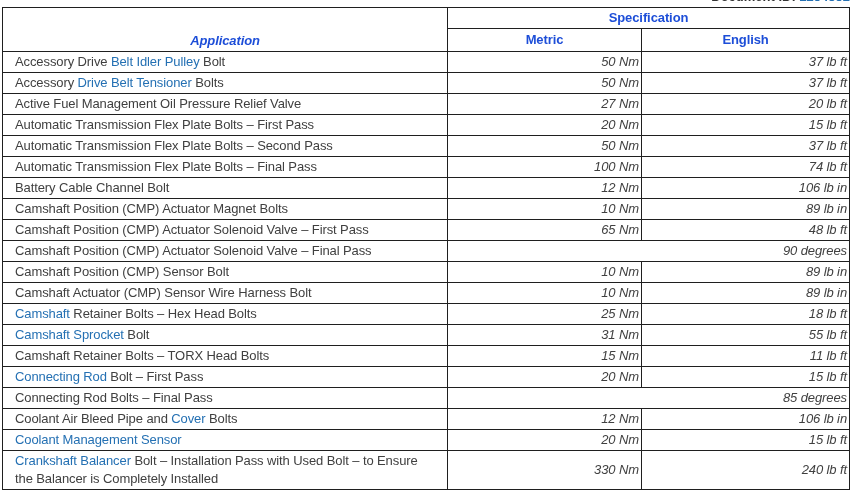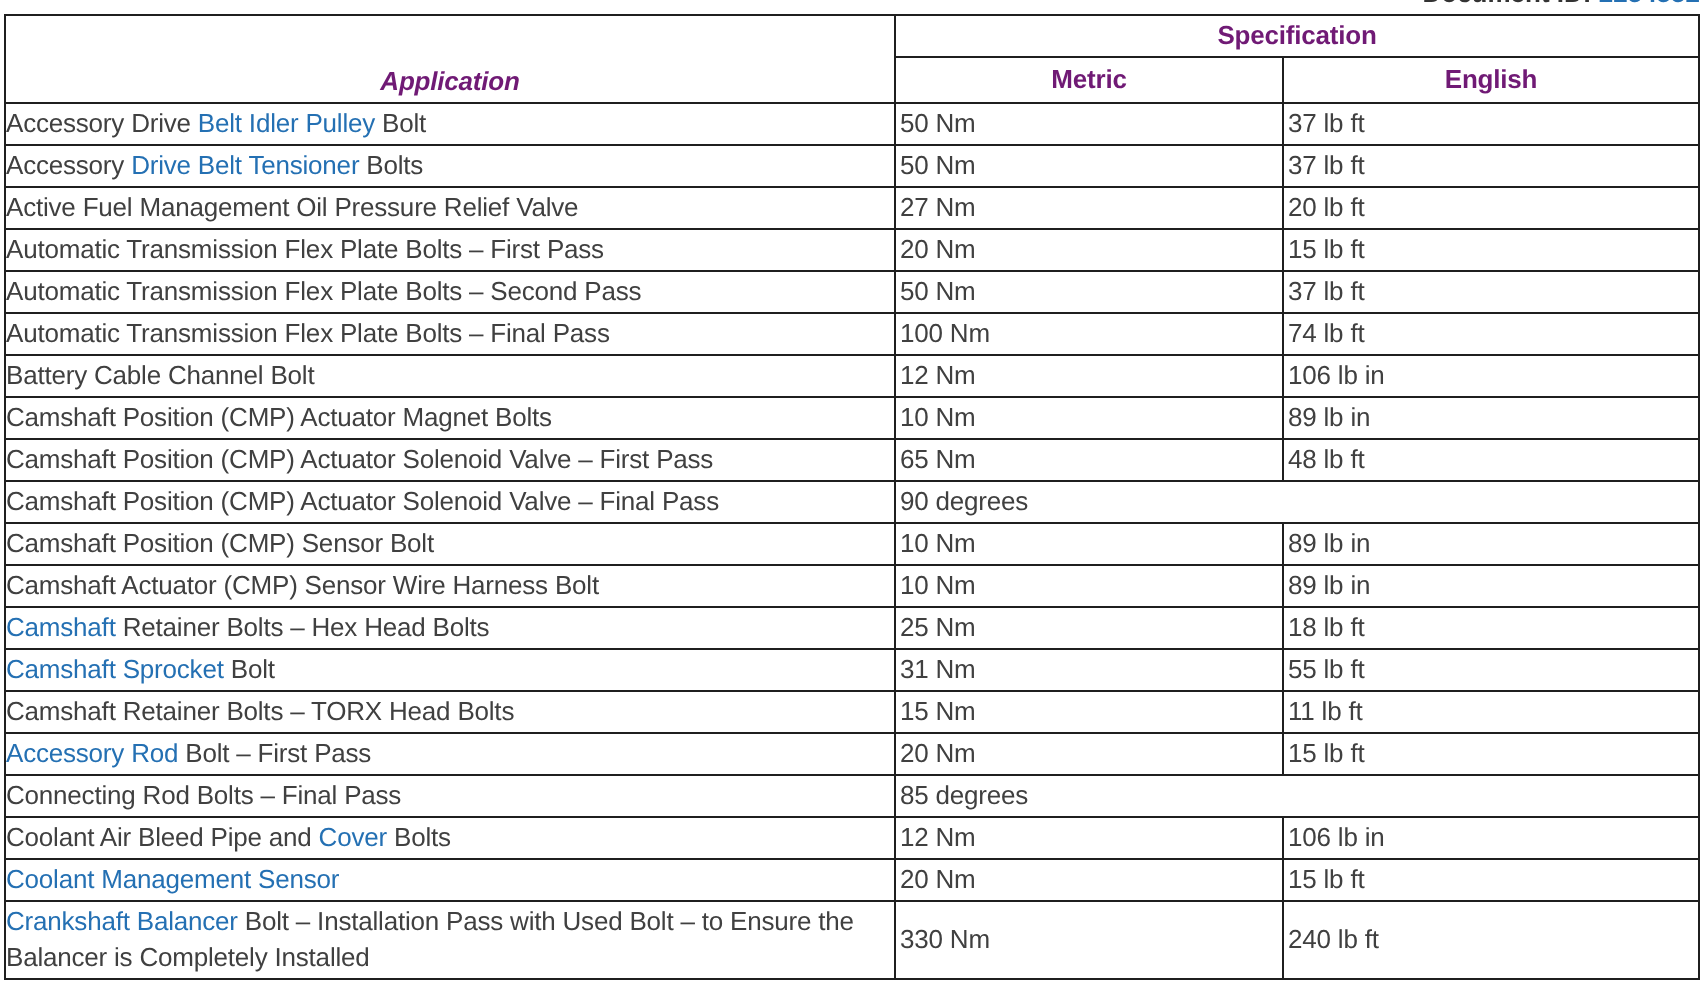--- a/index.html
+++ b/index.html
@@ -34,40 +34,41 @@
     font-size: 13px;
     color: #404040;
     letter-spacing: -0.1px;
   }
   table.spec th, table.spec td {
     border: 1px solid #1f1f1f;
     line-height: 18px;
     overflow: hidden;
   }
   table.spec th {
-    color: #701a75;
+    color: #1d4ed8;
     font-weight: bold;
     text-align: center;
     padding: 1px 2px;
   }
   th.app-head {
     vertical-align: bottom;
     padding-bottom: 3px;
     font-style: italic;
   }
   tr.hdr1 { height: 19px; }
   tr.hdr2 { height: 23px; }
   tbody tr { height: 21px; }
   td.app {
     text-align: left;
-    padding: 1px 0;
+    padding: 1px 12px;
   }
   td.val {
-    text-align: left;
+    text-align: right;
     padding: 1px 2px;
+    font-style: italic;
   }
   .link { color: #2470b3; cursor: pointer; }
 </style>
 </head>
 <body>
 
 <div class="page">
 
   <div class="doc-id">
     <span>Document ID:</span>
@@ -159,21 +160,21 @@
           <td class="app"><span class="link">Camshaft Sprocket</span><span> Bolt</span></td>
           <td class="val">31 Nm</td>
           <td class="val">55 lb ft</td>
         </tr>
         <tr>
           <td class="app"><span>Camshaft Retainer Bolts – TORX Head Bolts</span></td>
           <td class="val">15 Nm</td>
           <td class="val">11 lb ft</td>
         </tr>
         <tr>
-          <td class="app"><span class="link">Accessory Rod</span><span> Bolt – First Pass</span></td>
+          <td class="app"><span class="link">Connecting Rod</span><span> Bolt – First Pass</span></td>
           <td class="val">20 Nm</td>
           <td class="val">15 lb ft</td>
         </tr>
         <tr>
           <td class="app"><span>Connecting Rod Bolts – Final Pass</span></td>
           <td colspan="2" class="val">85 degrees</td>
         </tr>
         <tr>
           <td class="app"><span>Coolant Air Bleed Pipe and </span><span class="link">Cover</span><span> Bolts</span></td>
           <td class="val">12 Nm</td>

